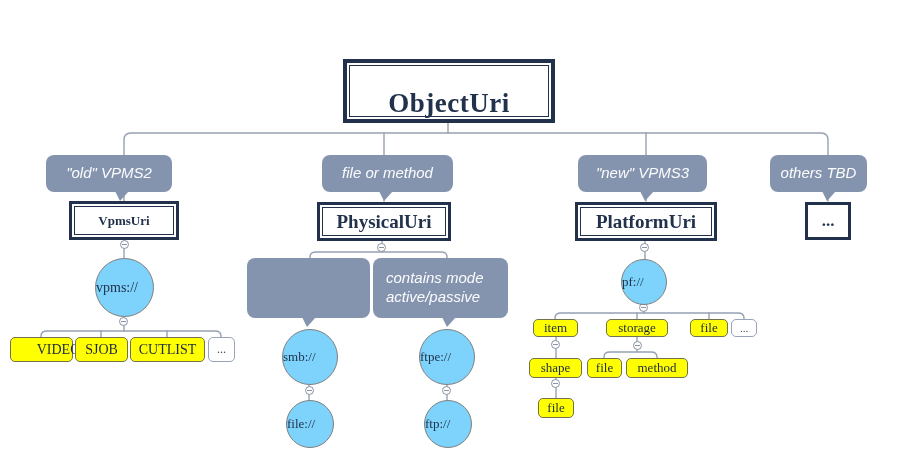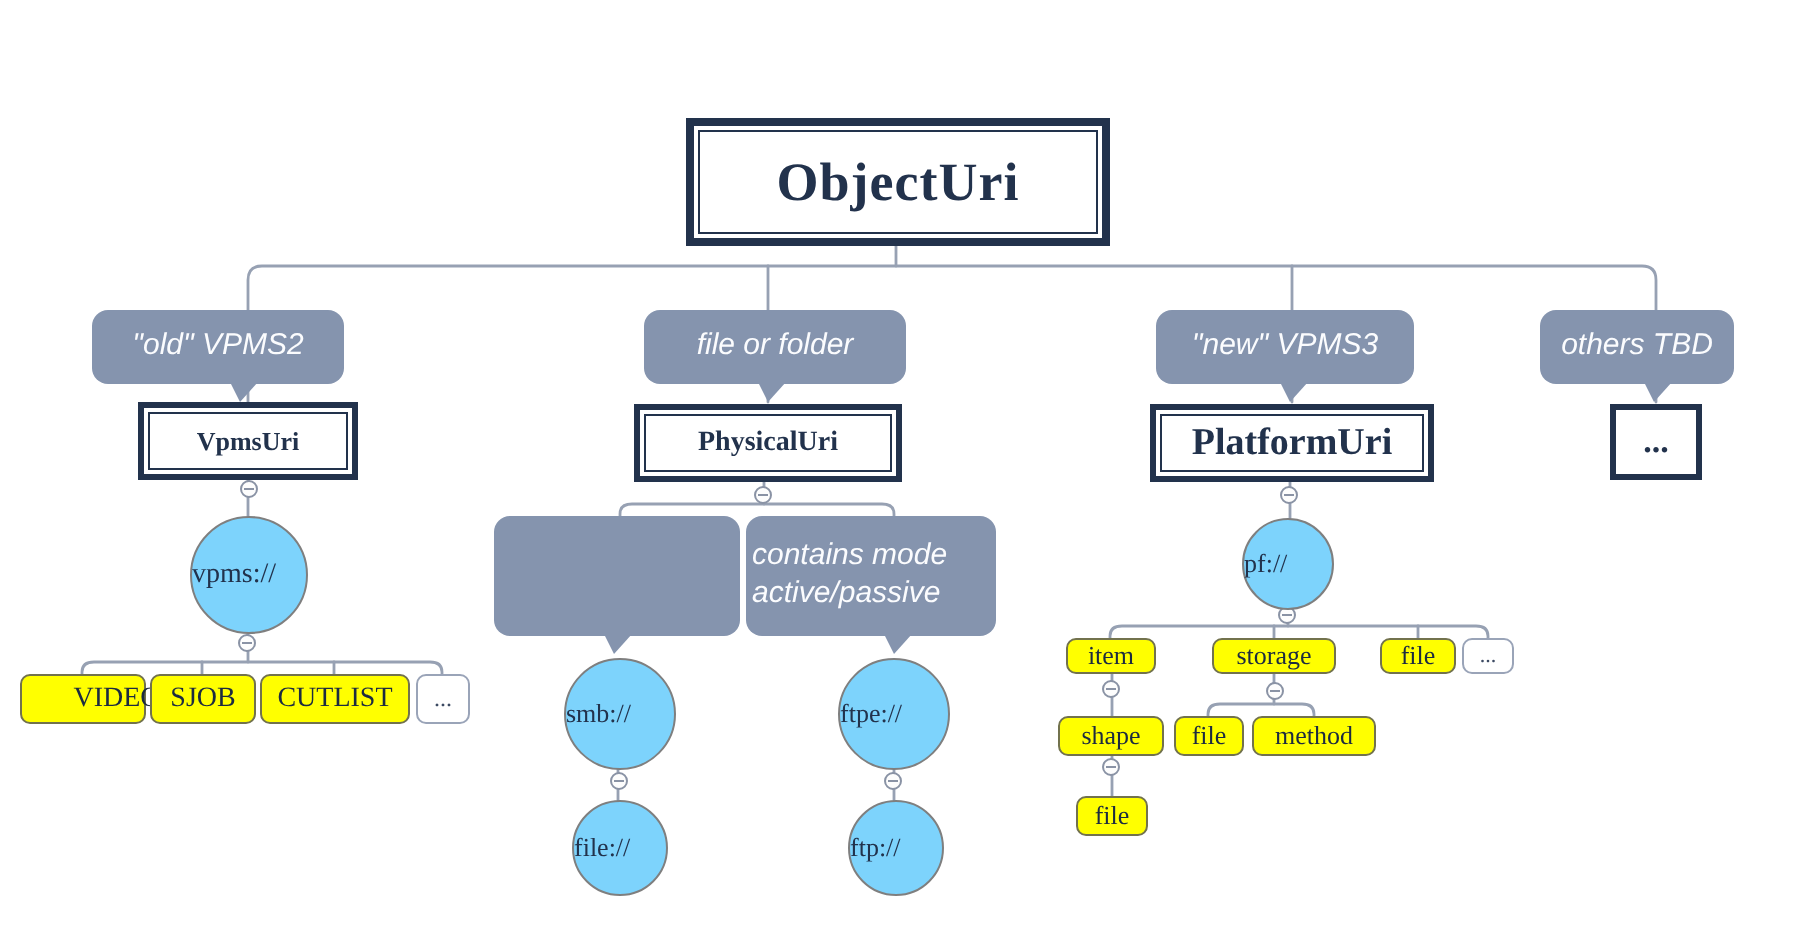--- a/index.html
+++ b/index.html
@@ -6,23 +6,23 @@
   .canvas{position:relative;width:898px;height:472px;background:#ffffff;overflow:hidden;
           font-family:"Liberation Serif",serif;}
   svg.wires{position:absolute;left:0;top:0;width:898px;height:472px;}
 
   
   .nbox{position:absolute;background:#fff;border:4px solid #22324c;color:#22324c;
         font-weight:bold;display:flex;align-items:center;justify-content:center;
         box-sizing:border-box;}
   .nbox::after{content:"";position:absolute;inset:2px;border:1px solid #22324c;pointer-events:none;}
   .nbox.plain::after{display:none;}
-  #root-box{left:343px;top:59px;width:212px;height:64px;font-size:27px;letter-spacing:.5px;}
+  #root-box{left:343px;top:59px;width:212px;height:64px;font-size:27px;letter-spacing:.5px;align-items:flex-end;}
   #vpmsuri-box{left:69px;top:201px;width:110px;height:39px;font-size:13px;border-width:3px;}
-  #physicaluri-box{left:317px;top:202px;width:134px;height:39px;font-size:14px;border-width:3px;}
+  #physicaluri-box{left:317px;top:202px;width:134px;height:39px;font-size:19px;border-width:3px;}
   #platformuri-box{left:575px;top:202px;width:142px;height:39px;font-size:19px;border-width:3px;}
   #others-box{left:805px;top:202px;width:46px;height:38px;font-size:17px;border-width:3px;}
 
   
   .bubble{position:absolute;background:#8594ae;border-radius:8px;color:#fbfcfe;
           font-family:"Liberation Sans",sans-serif;font-style:italic;font-size:15px;
           display:flex;align-items:center;justify-content:center;box-sizing:border-box;
           text-align:center;line-height:1.25;}
   .bubble .tail{position:absolute;bottom:-9px;width:0;height:0;border-left:5px solid transparent;
           border-right:9px solid transparent;border-top:10px solid #8594ae;}
@@ -30,22 +30,22 @@
   #bubble-old .tail{left:69px;}
   #bubble-fileorfolder{left:322px;top:155px;width:131px;height:37px;}
   #bubble-fileorfolder .tail{left:57px;}
   #bubble-new{left:578px;top:155px;width:129px;height:37px;}
   #bubble-new .tail{left:62px;}
   #bubble-others{left:770px;top:155px;width:97px;height:37px;}
   #bubble-others .tail{left:52px;}
   #bubble-credentials{left:247px;top:258px;width:123px;height:60px;justify-content:flex-start;
           text-align:left;padding-left:14px;}
   #bubble-credentials .tail{left:55px;}
-  #bubble-mode{left:373px;top:258px;width:125px;height:60px;justify-content:flex-start;
-          text-align:left;padding-left:3px;}
+  #bubble-mode{left:373px;top:258px;width:135px;height:60px;justify-content:flex-start;
+          text-align:left;padding-left:13px;}
   #bubble-mode .tail{left:69px;}
 
   
   .circle{position:absolute;background:#7dd3fc;border:1.5px solid #7f7f7f;border-radius:50%;
           color:#22324c;display:flex;align-items:center;justify-content:flex-start;
           box-sizing:border-box;font-size:13px;}
   #circle-vpms{left:95px;top:258px;width:59px;height:59px;font-size:14px;}
   #circle-smb{left:282px;top:329px;width:56px;height:56px;}
   #circle-ftpe{left:419px;top:329px;width:56px;height:56px;}
   #circle-file{left:286px;top:400px;width:48px;height:48px;}
@@ -118,21 +118,21 @@
 
   <div class="nbox" id="root-box">
     <span>ObjectUri</span>
   </div>
 
   <div class="bubble" id="bubble-old">
     <span>"old" VPMS2</span>
     <span class="tail"></span>
   </div>
   <div class="bubble" id="bubble-fileorfolder">
-    <span>file or folder</span>
+    <span>file or method</span>
     <span class="tail"></span>
   </div>
   <div class="bubble" id="bubble-new">
     <span>"new" VPMS3</span>
     <span class="tail"></span>
   </div>
   <div class="bubble" id="bubble-others">
     <span>others TBD</span>
     <span class="tail"></span>
   </div>

